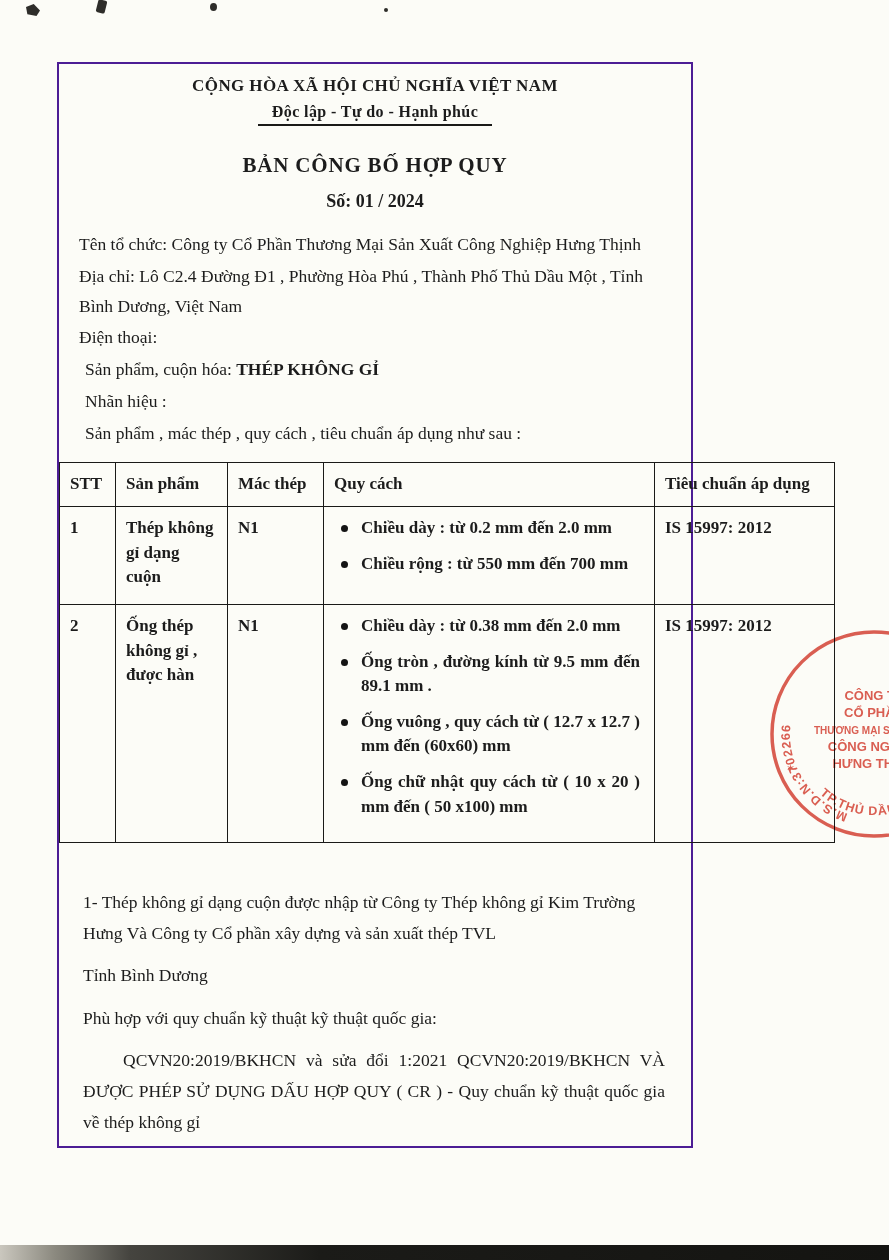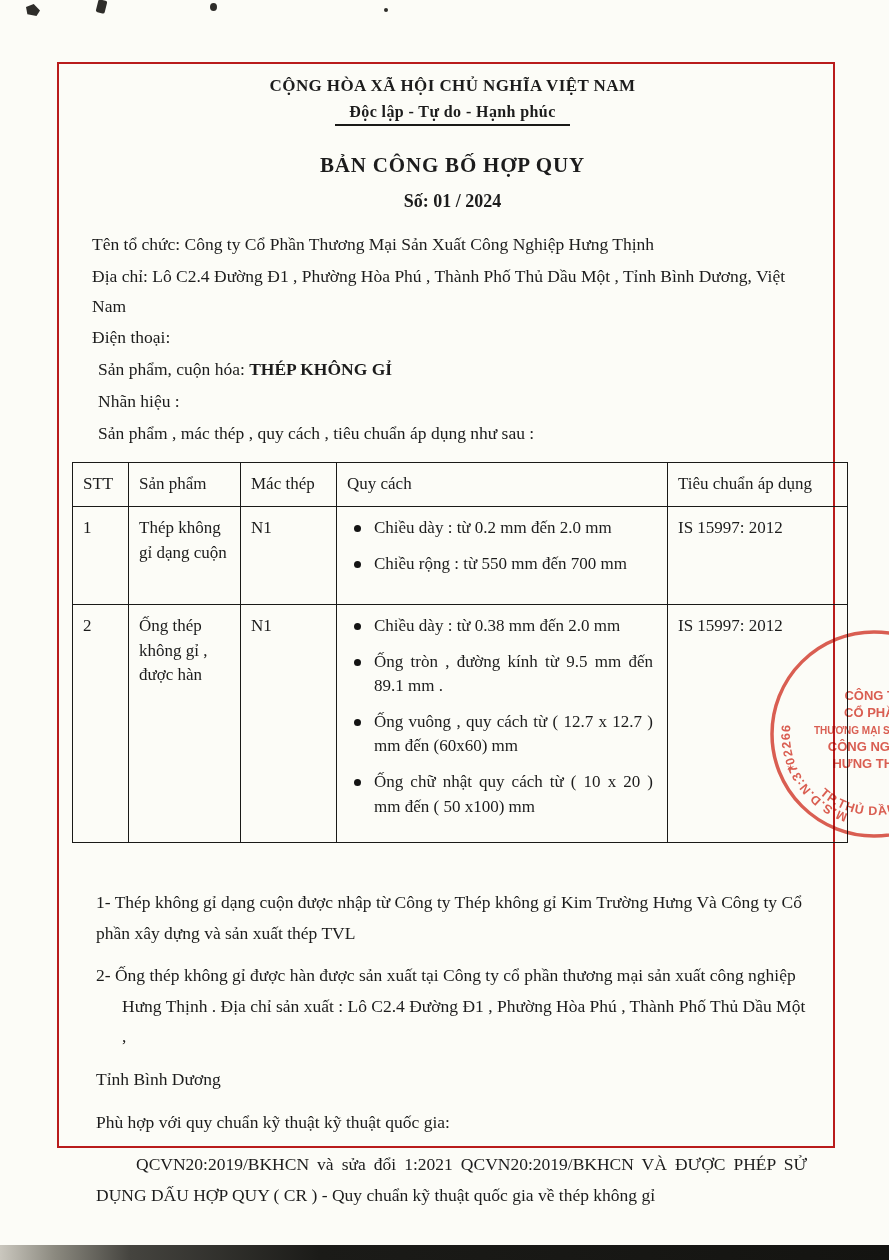--- a/index.html
+++ b/index.html
@@ -23,24 +23,23 @@
   .a4 { left:384px; top:8px; width:4px; height:4px; border-radius:50%; }
 
   
   .bottom-edge {
     position:absolute; left:0; bottom:0; width:889px; height:15px;
     background:linear-gradient(to right,#cac7be 0px,#8b897f 55px,#45443f 130px,#1b1b18 320px,#141411 100%);
   }
 
   .frame {
     position:absolute; left:57px; top:62px;
-    width:778px; height:1086px;
-    border:2px solid #b91c1c;
+    width:636px; height:1086px;
+    border:2px solid #4c1d95;
     background:transparent;
-    padding-left:13px;
   }
 
   .nat1 { text-align:center; margin-top:12px; font-weight:bold; font-size:17px; letter-spacing:.4px; }
   .nat2-wrap { text-align:center; margin-top:7px; }
   .nat2 { display:inline-block; font-weight:bold; font-size:16px; letter-spacing:.4px;
           border-bottom:2px solid #1a1a18; padding:0 14px 3px; }
   .doc-title { text-align:center; margin:27px 0 6px 0; font-weight:bold; font-size:21px; letter-spacing:.8px; }
   .doc-number { text-align:center; margin-top:13px; font-size:18px;font-weight:bold; }
 
   .content { margin:18px 22px 0 20px; font-size:17.5px; line-height:1.7; }
@@ -49,21 +48,21 @@
   .content .bold { font-weight:bold; }
 
   table.spec {
     width:100%; border-collapse:collapse; table-layout:fixed;
     margin-top:14px; font-size:17px;
   }
   table.spec th, table.spec td {
     border:1.5px solid #1a1a18;
     vertical-align:top;
     padding:9px 10px;
-    font-weight:normal;
+    font-weight:bold;
     text-align:left;
     line-height:1.45;
   }
   th.c-stt, td.c-stt { text-align:center; }
   td.c-product { text-align:justify; }
   tr.row1 { height:98px; }
   tr.row2 { height:238px; }
 
   ul.specs { margin:0; padding:0 4px 0 0; list-style:none; }
   ul.specs li { position:relative; padding-left:27px; margin:0 0 11px 0; text-align:justify; }
@@ -161,21 +160,20 @@
               <li><span>Ống chữ nhật quy cách từ ( 10 x 20 ) mm đến ( 50 x100) mm</span></li>
             </ul>
           </td>
           <td>IS 15997: 2012</td>
         </tr>
       </tbody>
     </table>
 
     <div class="notes">
       <p class="note-1">1-  Thép không gỉ dạng cuộn được nhập từ Công ty Thép không gỉ Kim Trường Hưng Và Công ty Cổ phần xây dựng và sản xuất thép TVL</p>
-      <p class="note-2">2-  Ống thép không gỉ được hàn được sản xuất tại Công ty cổ phần thương mại sản xuất công nghiệp Hưng Thịnh . Địa chỉ sản xuất : Lô C2.4 Đường Đ1 , Phường Hòa Phú , Thành Phố Thủ Dầu Một ,</p>
       <p class="note-province">Tỉnh Bình Dương</p>
       <p class="note-conform">Phù hợp với quy chuẩn kỹ thuật kỹ thuật quốc gia:</p>
       <p class="note-final">QCVN20:2019/BKHCN  và  sửa  đổi  1:2021  QCVN20:2019/BKHCN  VÀ  ĐƯỢC PHÉP SỬ DỤNG DẤU HỢP QUY ( CR ) -  Quy chuẩn kỹ thuật quốc gia về thép không gỉ</p>
     </div>
 
   </div>
 
   <svg class="stamp" width="224" height="224" viewBox="0 0 224 224" aria-hidden="true">
     <defs>
       <path id="arcLeft" d="M 112,196 A 84,84 0 0 1 28,112 A 84,84 0 0 1 112,28" fill="none"></path>

